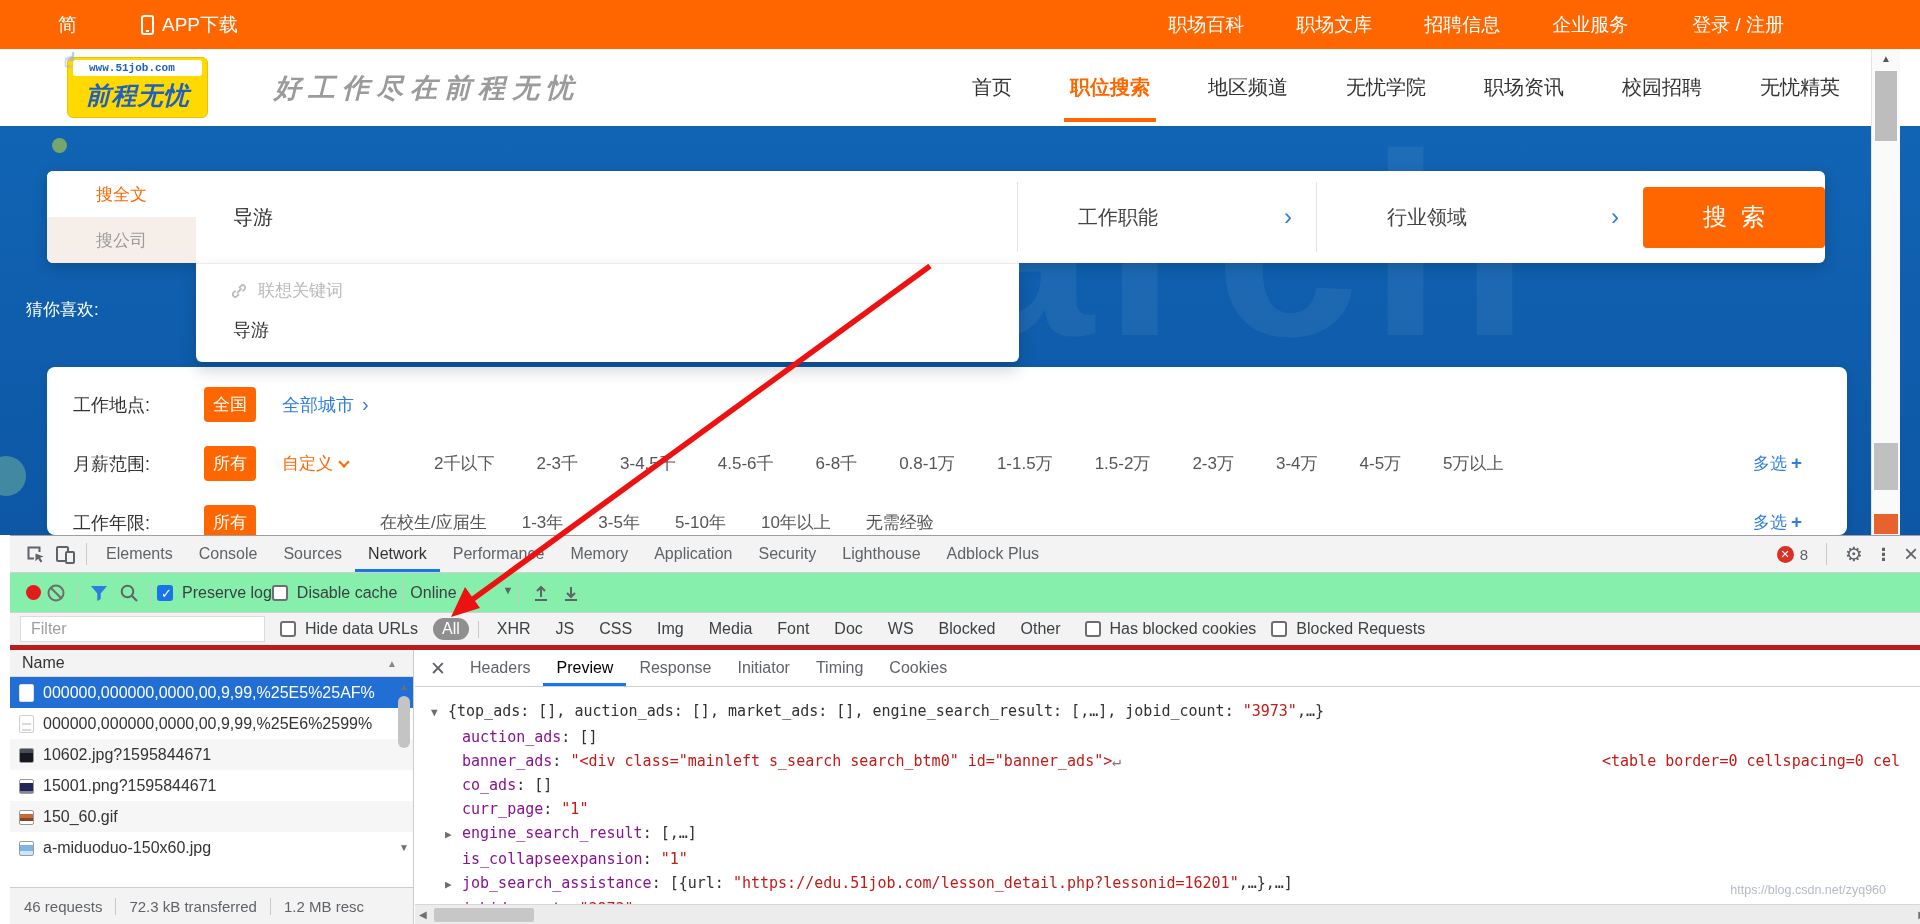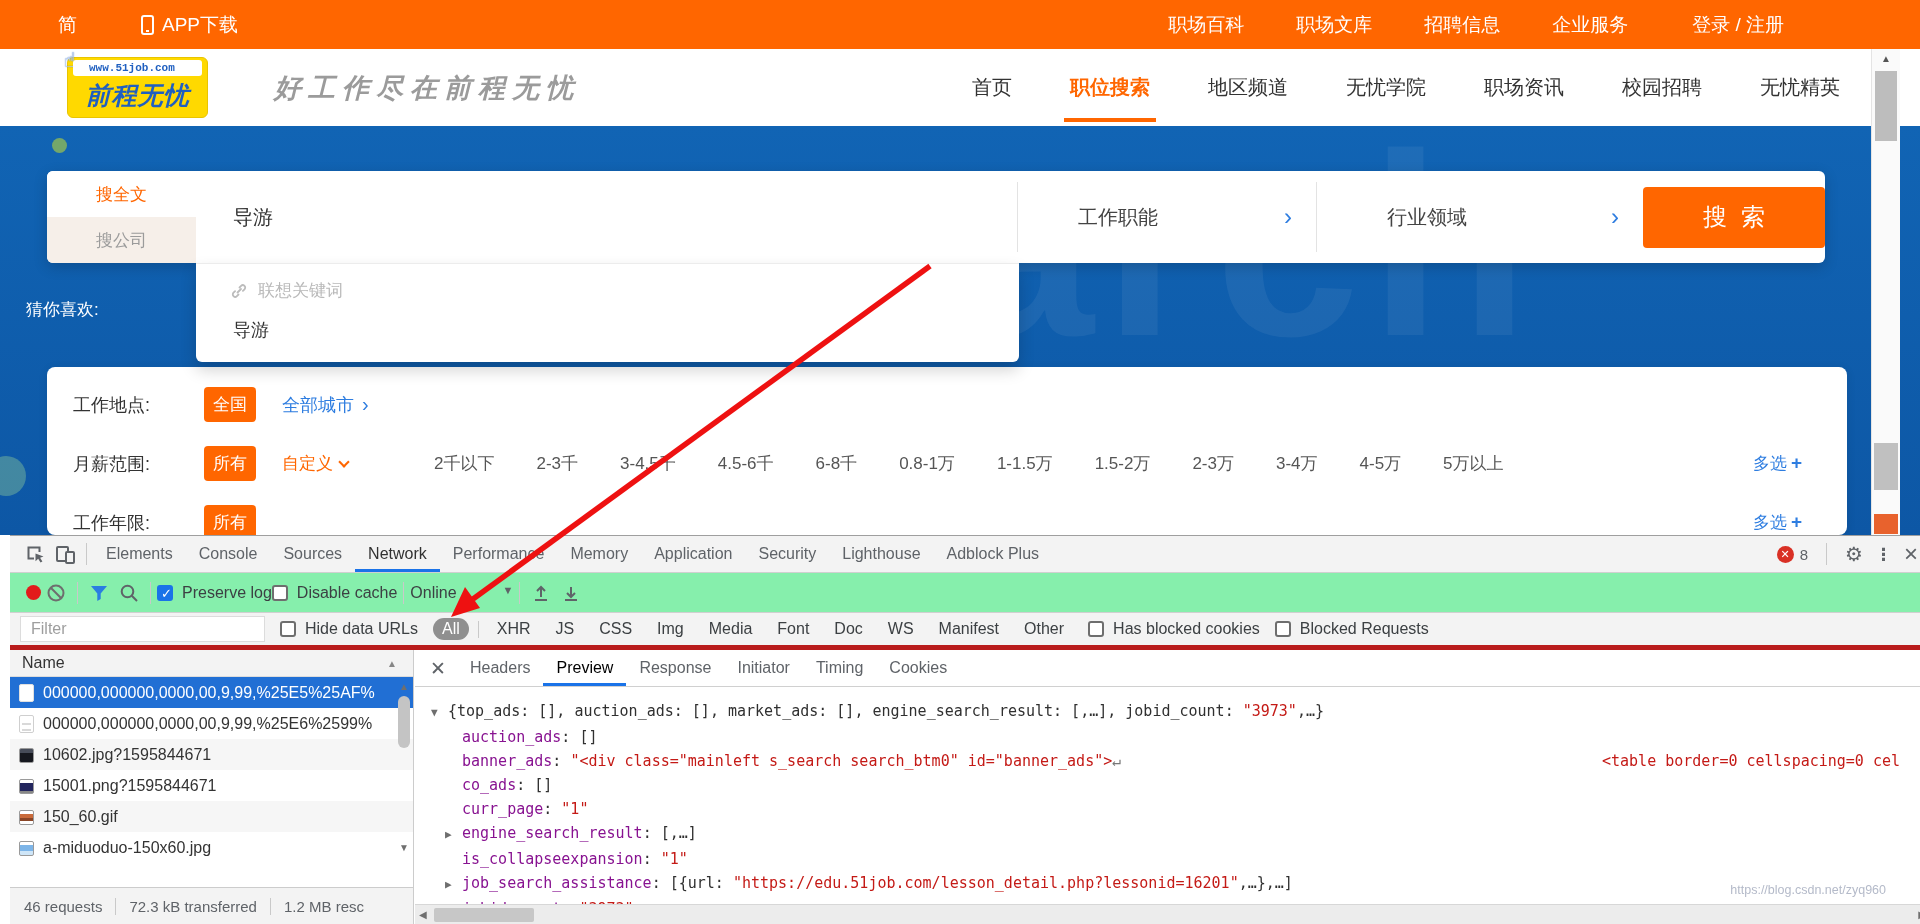--- a/index.html
+++ b/index.html
@@ -305,20 +305,33 @@
 
   <span>5万以上</span>
 </div>
         <div class="multi">
           <span>多选</span><b>+</b>
         </div>
       </div>
       <div class="frow r3">
         <div class="flabel">工作年限:</div>
         <div class="fbtn">所有</div>
+        <div class="opts exp">
+  <span>在校生/应届生</span>
+
+  <span>1-3年</span>
+
+  <span>3-5年</span>
+
+  <span>5-10年</span>
+
+  <span>10年以上</span>
+
+  <span>无需经验</span>
+</div>
         <div class="multi">
           <span>多选</span><b>+</b>
         </div>
       </div>
     </div>
   </div>
 
   <div class="pg-scroll">
     <div class="pg-up">▲</div>
     <div class="pg-thumb"></div>
@@ -441,21 +454,21 @@
   <span class="pill">Img</span>
 
   <span class="pill">Media</span>
 
   <span class="pill">Font</span>
 
   <span class="pill">Doc</span>
 
   <span class="pill">WS</span>
 
-  <span class="pill">Manifest</span>
+  <span class="pill">Blocked</span>
 
   <span class="pill">Other</span>
 </div>
     <div class="cbrow">
       <span class="cb"></span>
       <span>Has blocked cookies</span>
     </div>
     <div class="cbrow">
       <span class="cb"></span>
       <span>Blocked Requests</span>

